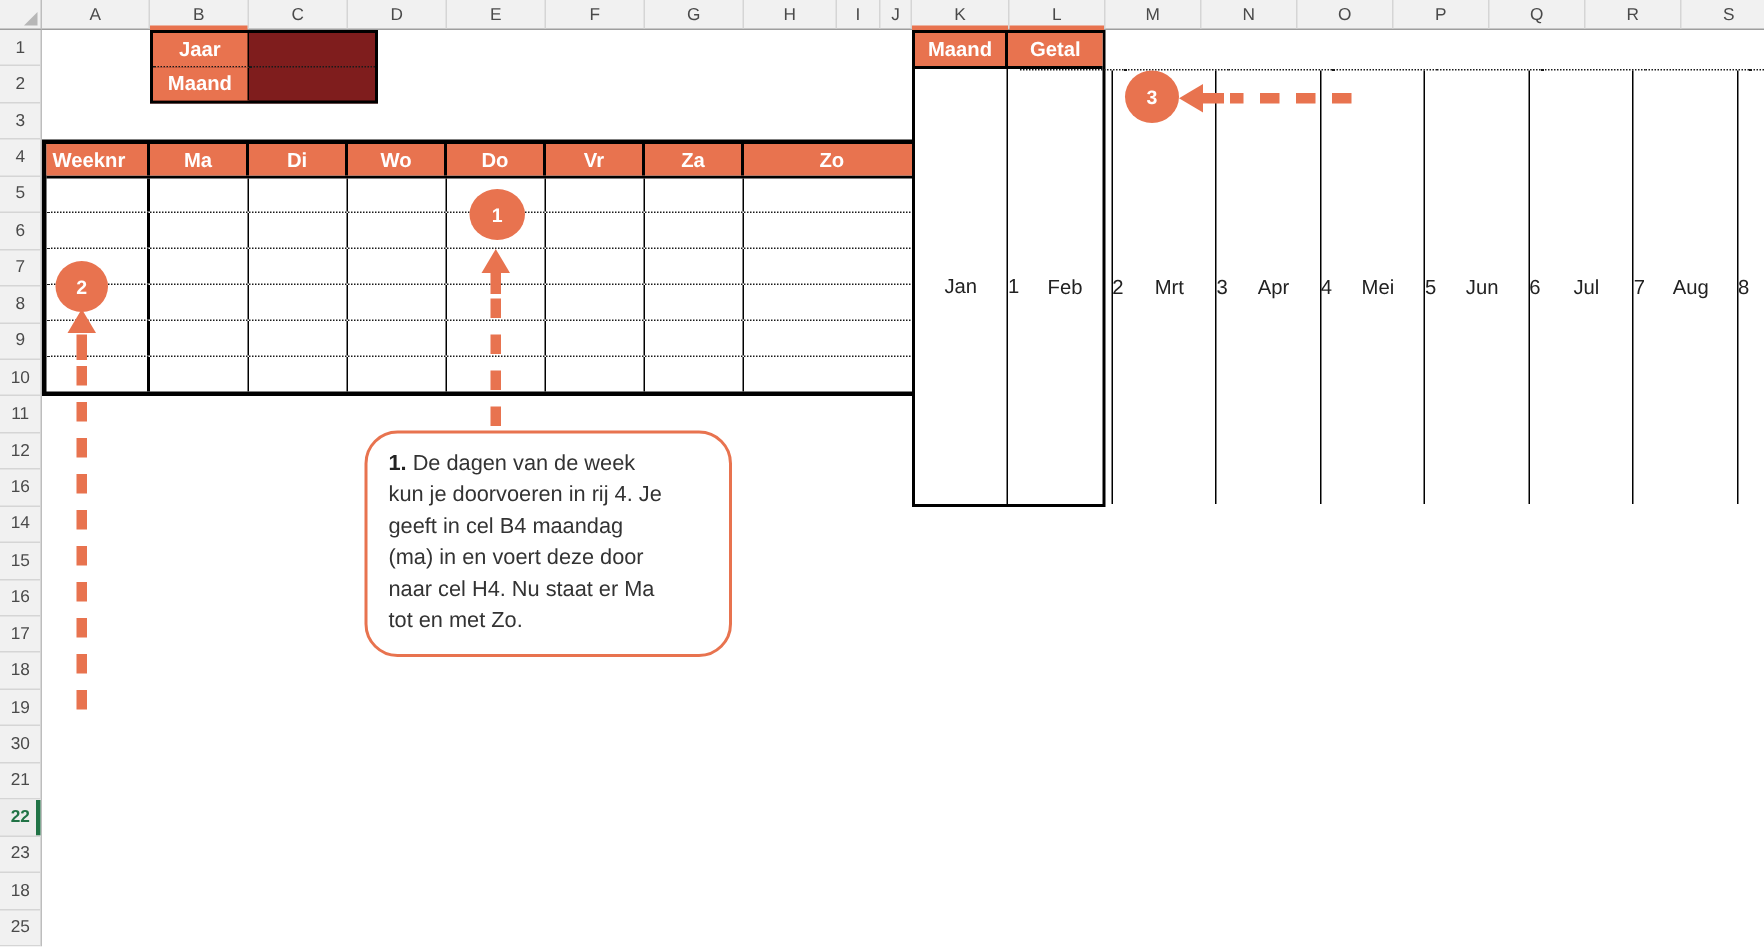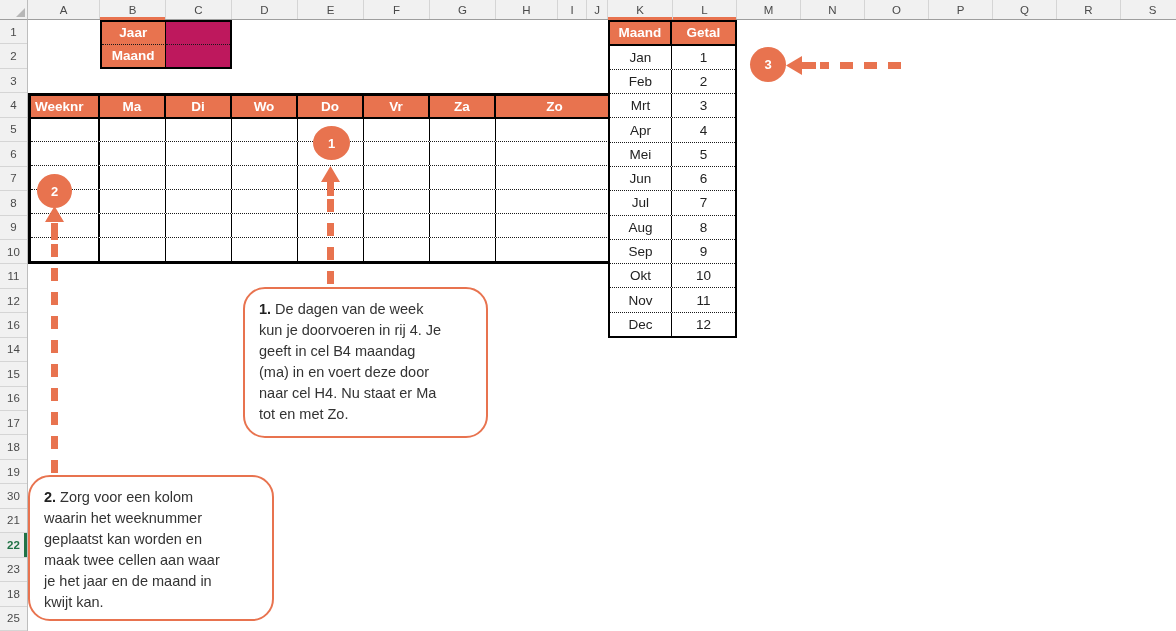--- a/index.html
+++ b/index.html
@@ -25,22 +25,22 @@
   .col-letter.hl::after{ content:""; position:absolute; left:0; right:0; bottom:-1px; height:3px; background:var(--accent); }
 
   
   .row-nums{ position:absolute; left:0; top:20px; width:28px; bottom:0; background:#F1F1F1;
            border-right:1px solid #BDBDBD; display:flex; flex-direction:column; }
   .row-num{ height:24.44px; flex:none; display:flex; align-items:center; justify-content:center;
            font-size:11.5px; color:#4a4a4a; border-bottom:1px solid #D5D5D5; position:relative; }
   .row-num.active{ color:var(--green); font-weight:bold; box-shadow:inset -3px 0 0 var(--green); background:#EDEDED; }
 
   
-  .jaar-box{ position:absolute; left:100px; top:20px; width:132px; height:49px;
-           border:2.5px solid #000; display:grid; grid-template-columns:63.5px 1fr; grid-template-rows:1fr 1fr; background:#be185d; }
+  .jaar-box{ position:absolute; left:100px; top:20px; width:152px; height:49px;
+           border:2.5px solid #000; display:grid; grid-template-columns:63.5px 1fr; grid-template-rows:1fr 1fr; background:#7f1d1d; }
   .jaar-box .lbl{ background:var(--accent); color:#fff; font-weight:bold; font-size:13.5px;
            display:flex; align-items:center; justify-content:center; border-right:1.5px solid #000; }
   .jaar-box .row1{ border-bottom:1px dotted #1a1a1a; }
 
   
   .cal-table{ position:absolute; left:28px; top:93px; width:588px; height:171px; border:3px solid #000; background:#fff;
            display:flex; flex-direction:column; }
   .cal-head{ display:flex; height:22.5px; flex:none; border-bottom:2.5px solid #000; }
   .cal-head-cell{ background:var(--accent); color:#fff; font-weight:bold; font-size:13.5px;
            display:flex; align-items:center; justify-content:center; border-right:2px solid #000; flex:none; width:64px; }
@@ -55,21 +55,21 @@
   .cal-cell:nth-child(n+2):nth-child(-n+7){ width:66px; }
   .cal-cell:last-child{ border-right:none; flex:1; }
 
   
   .months-table{ position:absolute; left:608px; top:20px; width:129px; height:318px; border:2.5px solid #000;
            background:#fff; display:flex; flex-direction:column; }
   .months-head{ display:flex; height:23.5px; flex:none; border-bottom:2px solid #000; }
   .months-head .mh{ background:var(--accent); color:#fff; font-weight:bold; font-size:13.5px;
            display:flex; align-items:center; justify-content:center; flex:1; }
   .months-head .mh:first-child{ border-right:2px solid #000; flex:none; width:62px; }
-  .months-body{ flex:1; display:flex; flex-direction:column; }
+  .months-body{ flex:1; display:flex; flex-direction:row; }
   .month-row{ flex:1; display:flex; font-size:13.5px; color:#222; }
   .month-row + .month-row{ border-top:1px dotted #1a1a1a; }
   .m-cell{ display:flex; align-items:center; justify-content:center; flex:1; }
   .m-cell.m-name{ border-right:1.5px solid #000; flex:none; width:62px; }
 
   
   .badge{ position:absolute; background:var(--accent); border-radius:50%; color:#fff; font-weight:bold;
            font-size:13px; display:flex; align-items:center; justify-content:center; z-index:5; }
   .badge1{ left:313px; top:126px; width:37px; height:34px; }
   .badge2{ left:37px;  top:174px; width:35px; height:34px; }
@@ -371,22 +371,14 @@
   <div class="badge badge3">3</div>
 
   <div class="callout callout1">
     <span class="pfx">1.</span><span class="body">De dagen van de week
 kun je doorvoeren in rij 4. Je
 geeft in cel B4 maandag
 (ma) in en voert deze door
 naar cel H4. Nu staat er Ma
 tot en met Zo.</span>
   </div>
-  <div class="callout callout2">
-    <span class="pfx">2.</span><span class="body">Zorg voor een kolom
-waarin het weeknummer
-geplaatst kan worden en
-maak twee cellen aan waar
-je het jaar en de maand in
-kwijt kan.</span>
-  </div>
 
 </div>
 
 </body></html>

